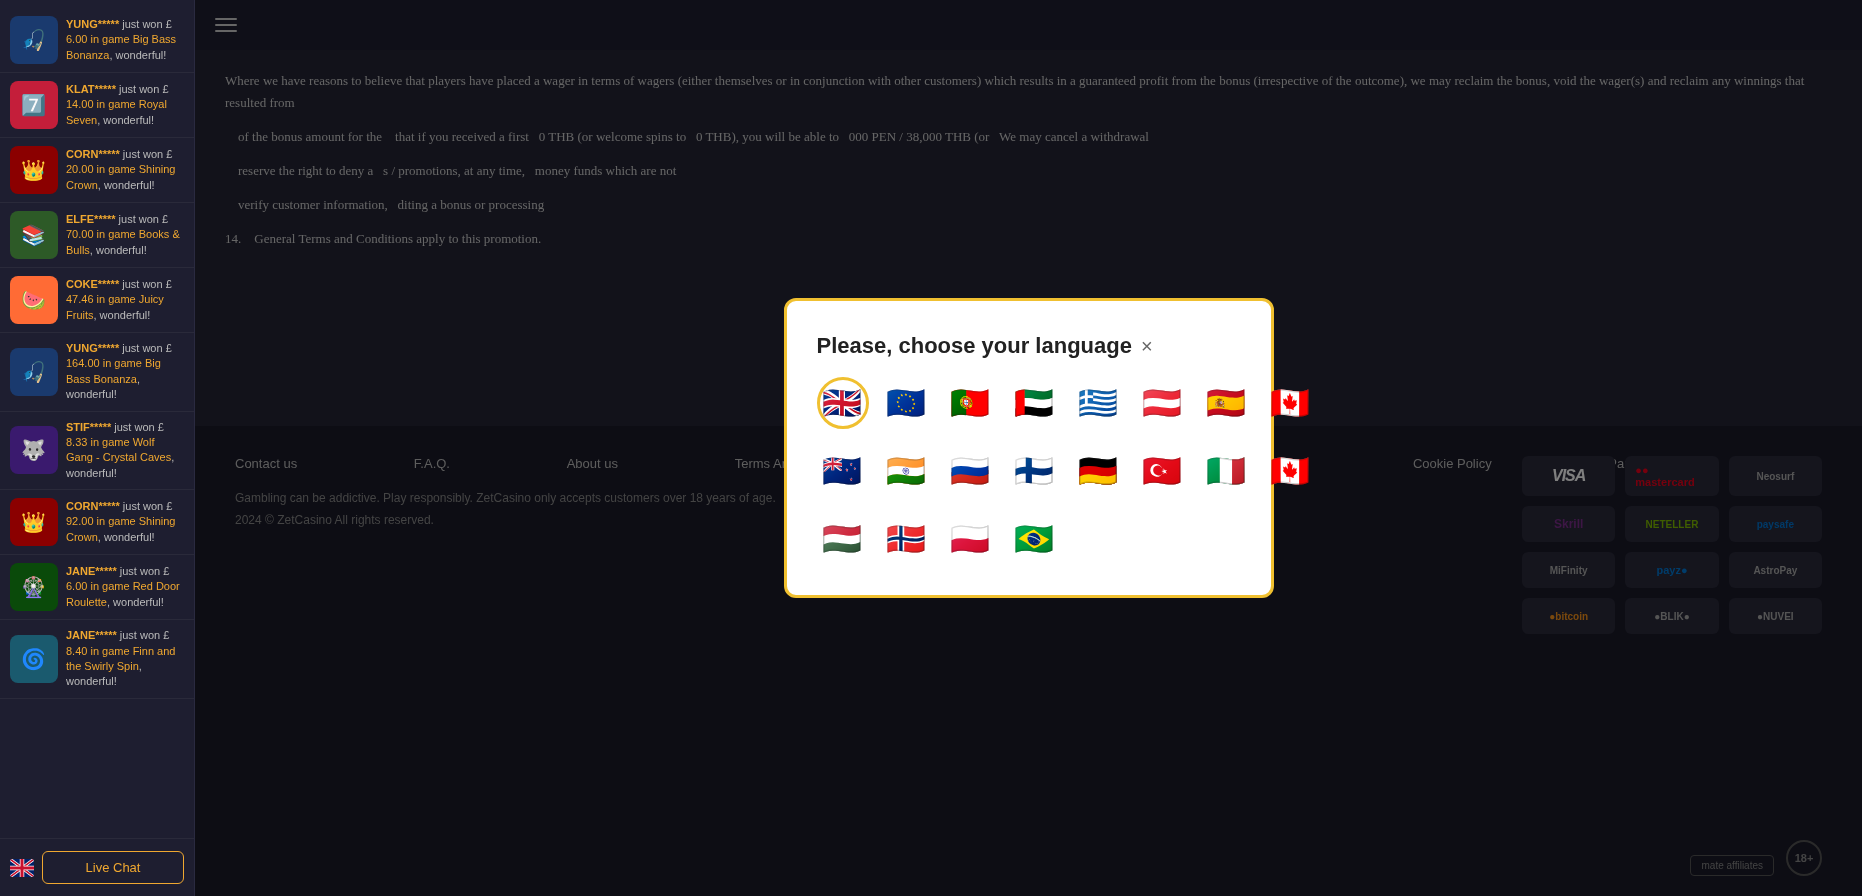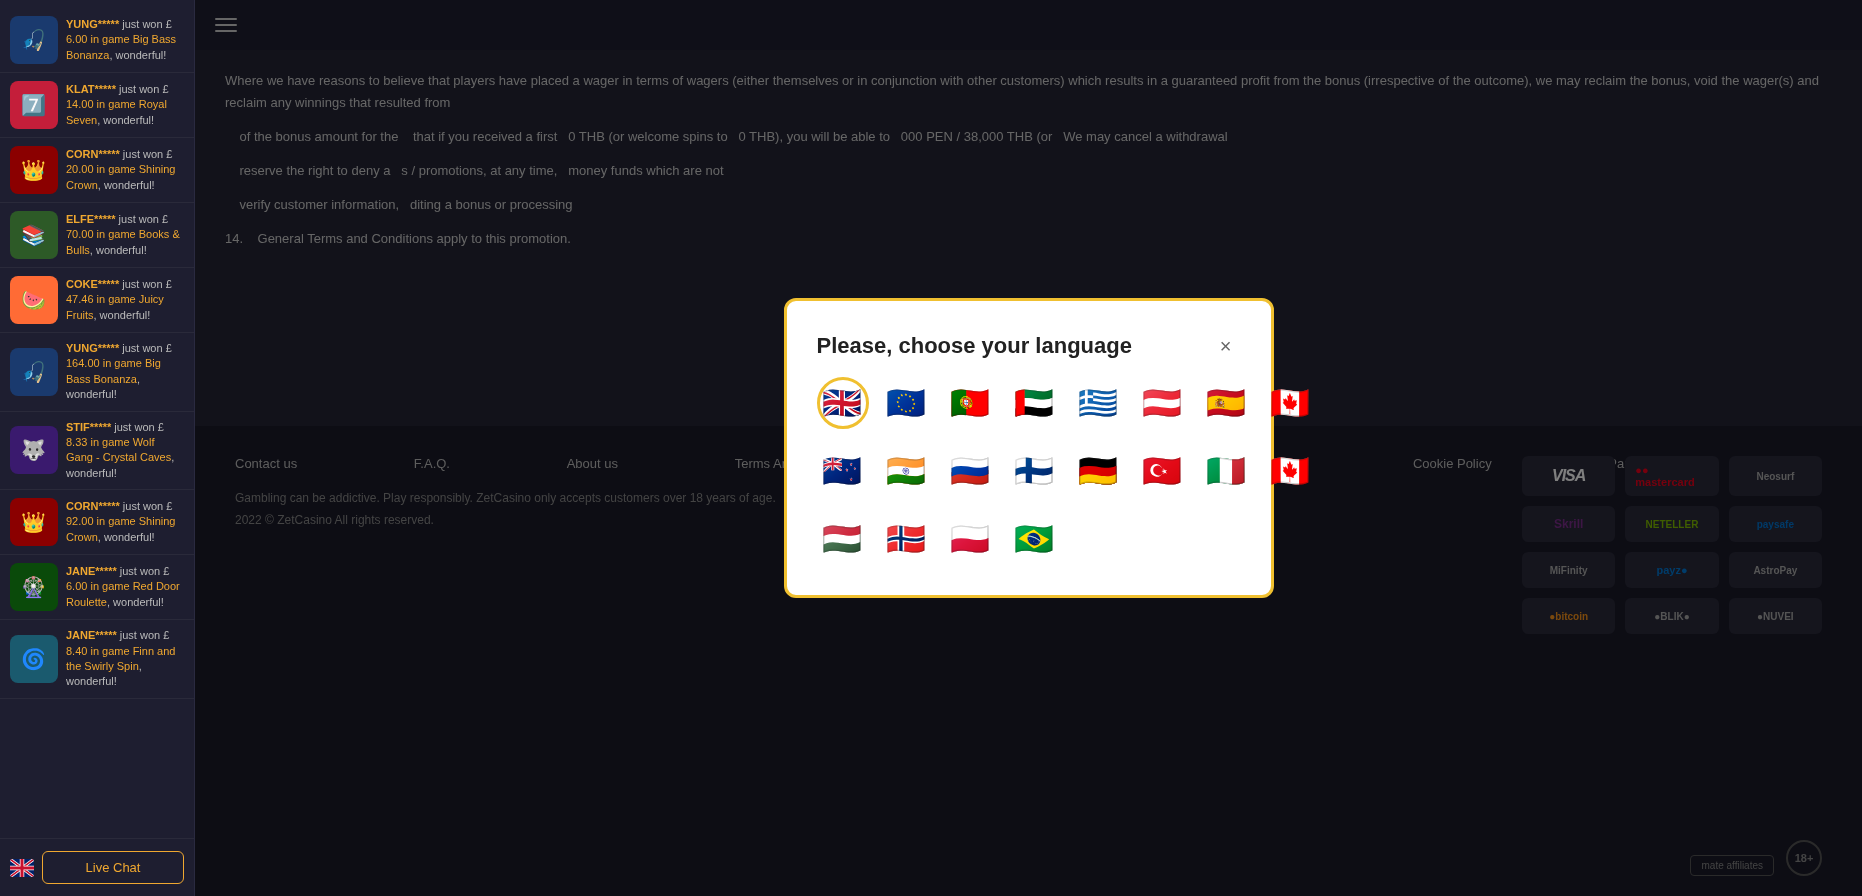--- a/index.html
+++ b/index.html
@@ -133,20 +133,21 @@
       position: absolute;
       top: 50px;
       left: 0;
       width: 100%;
       height: calc(896px - 50px - 470px);
       padding: 20px 30px;
       color: #ccc;
       font-size: 13px;
       line-height: 1.7;
       overflow: hidden;
+      font-family: Liberation Serif, serif;
     }
 
     .terms-content p {
       margin-bottom: 12px;
     }
 
     
     .footer {
       position: absolute;
       bottom: 0;
@@ -268,21 +269,20 @@
       width: 490px;
       background: #fff;
       border-radius: 12px;
       border: 3px solid #f0c030;
       padding: 30px;
       z-index: 200;
     }
 
     .modal-header {
       display: flex;
-      justify-content: space-between;
       align-items: center;
       margin-bottom: 16px;
     }
 
     .modal-title {
       font-size: 22px;
       font-weight: bold;
       color: #222;
     }
 
@@ -476,21 +476,21 @@
         <a href="#">F.A.Q.</a>
         <a href="#">About us</a>
         <a href="#">Terms And Conditions</a>
         <a href="#">Responsible Gaming</a>
         <a href="#">Privacy Policy</a>
         <a href="#">Cookie Policy</a>
         <a href="#">Partners</a>
         <a href="#">Sitemap</a>
       </div>
     <p class="footer-disclaimer">Gambling can be addictive. Play responsibly. ZetCasino only accepts customers over 18 years of age.</p>
-    <p class="footer-copyright">2022 © ZetCasino All rights reserved.</p>
+    <p class="footer-copyright">2024 © ZetCasino All rights reserved.</p>
 
     <div class="payment-grid">
 
     <div class="payment-item visa">VISA</div>
         <div class="payment-item mastercard">●● mastercard</div>
         <div class="payment-item neosurf">Neosurf</div>
         <div class="payment-item skrill">Skrill</div>
         <div class="payment-item neteller">NETELLER</div>
         <div class="payment-item paysafe">paysafe</div>
         <div class="payment-item mifinity">MiFinity</div>

